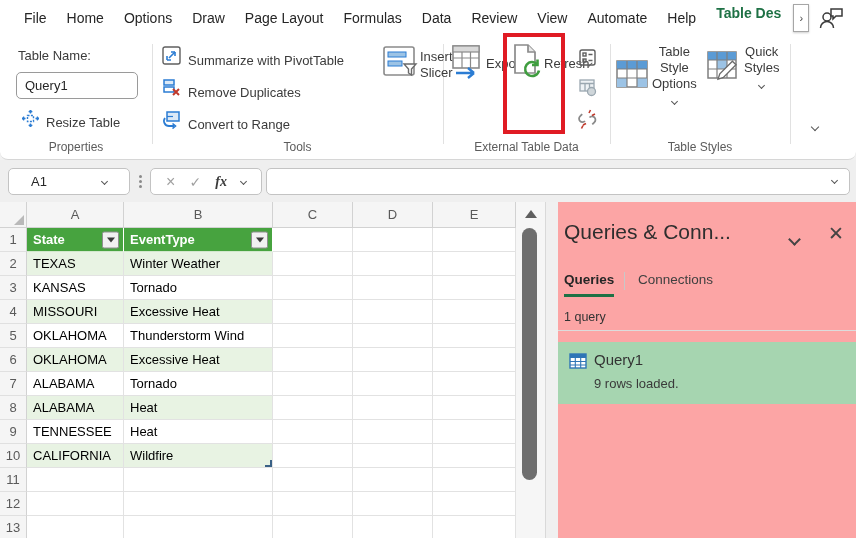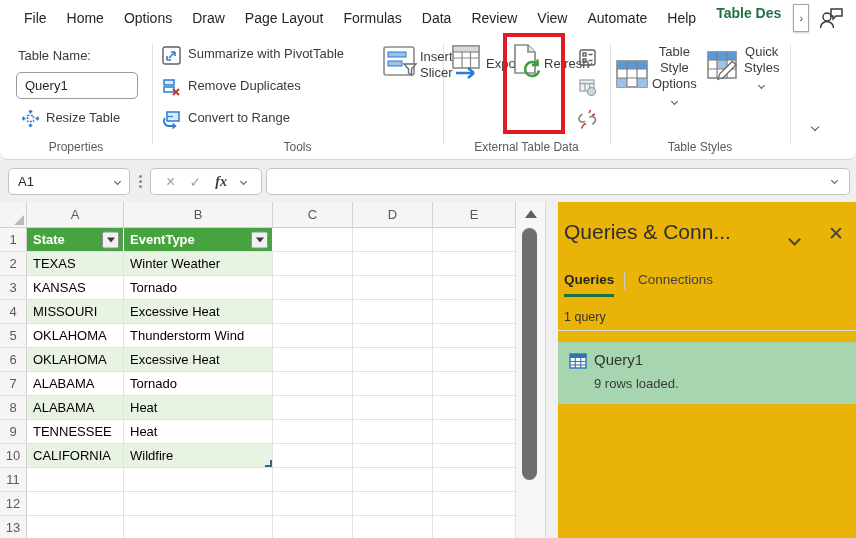--- a/index.html
+++ b/index.html
@@ -19,39 +19,39 @@
 
   
   #ribbon { position:absolute; left:0; top:36px; width:856px; height:124px; background:#fff;
     border-bottom:1px solid #d6d6d6; border-radius:0 0 8px 8px; font-size:13px; color:#3b3b3b; }
   .vsep { position:absolute; top:8px; height:100px; width:1px; background:#e1e1e1; }
   .grouplbl { position:absolute; top:104px; font-size:12px; color:#5c5c5c; text-align:center; }
   #table-name-lbl { position:absolute; left:18px; top:12px; }
   #table-name-input { position:absolute; left:16px; top:36px; width:122px; height:27px;
     border:1px solid #9a9a9a; border-radius:5px; padding:0 8px; font-size:13px;
     font-family:"Liberation Sans",sans-serif; color:#262626; background:#fff; }
-  .rbtn { display:flex; align-items:flex-start; gap:7px; cursor:default; }
+  .rbtn { display:flex; align-items:flex-end; gap:7px; cursor:default; }
   .rbtn .lbl { white-space:nowrap; }
   #resize-btn { position:absolute; left:22px; top:74px; }
   .toolrow { position:absolute; left:162px; }
   #bigbtns .big { position:absolute; display:flex; flex-direction:row; align-items:center; text-align:center; }
   .big .txt { line-height:16px; margin-top:2px; }
   .chev { display:inline-block; width:6px; height:6px; border-right:1.5px solid #555;
     border-bottom:1.5px solid #555; transform:rotate(45deg); }
   .chev.sm { width:5px; height:5px; }
   #red-box { position:absolute; left:503px; top:33px; width:62px; height:101px;
     border:4px solid #e01b24; z-index:40; pointer-events:none; }
   .smicon { position:absolute; left:576px; width:22px; height:22px; display:flex; align-items:center; justify-content:center; }
   #collapse-chev { position:absolute; left:812px; top:88px; }
 
   
   #fbar { position:absolute; left:0; top:160px; width:856px; height:42px; background:#efefef; }
   #name-box { position:absolute; left:8px; top:8px; width:122px; height:27px; background:#fff;
     border:1px solid #c3c3c3; border-radius:5px; display:flex; align-items:center;
-    padding:0 9px; font-size:13px; }
+    padding:0 22px; font-size:13px; }
   #name-box .chev { margin-left:auto; }
   #fbar-dots { position:absolute; left:139px; top:13px; }
   #fbar-dots i { display:block; width:3px; height:3px; background:#8a8a8a; border-radius:50%; margin:2px 0; }
   #fx-group { position:absolute; left:150px; top:8px; width:112px; height:27px; background:#fff;
     border:1px solid #c3c3c3; border-radius:5px; display:flex; align-items:center;
     justify-content:space-around; padding:0 8px; }
   #fx-cancel { color:#a0a0a0; font-size:16px; }
   #fx-confirm { color:#a0a0a0; font-size:14px; }
   #fx-label { font-family:"Liberation Serif", serif; font-style:italic; font-weight:700; font-size:14px; color:#3b3b3b; }
   #formula-input { position:absolute; left:266px; top:8px; width:584px; height:27px; background:#fff;
@@ -85,21 +85,21 @@
   
   #vscroll { position:absolute; left:516px; top:202px; width:29px; height:336px; background:#f6f6f6; }
   #vscroll-up { position:absolute; left:9px; top:8px; width:0; height:0;
     border-left:6px solid transparent; border-right:6px solid transparent; border-bottom:8px solid #5f5f5f; }
   #vscroll-thumb { position:absolute; left:6px; top:26px; width:15px; height:252px;
     background:#6e6e6e; border-radius:8px; }
 
   
   #panel-divider { position:absolute; left:545px; top:202px; width:1px; height:336px; background:#d9d9d9; }
   #panel-gutter { position:absolute; left:546px; top:202px; width:12px; height:336px; background:#f0f0f0; }
-  #panel { position:absolute; left:558px; top:202px; width:298px; height:336px; background:#eab308; }
+  #panel { position:absolute; left:558px; top:202px; width:298px; height:336px; background:#fca5a5; }
   #panel-title { position:absolute; left:6px; top:18px; font-size:21px; color:#2e2e2e; }
   #panel-chev { position:absolute; left:232px; top:28px; }
   #panel-chev .chev { width:9px; height:9px; border-width:2px; border-color:#444; }
   #panel-close { position:absolute; left:270px; top:20px; font-size:19px; color:#444; }
   #tab-queries { position:absolute; left:6px; top:70px; font-size:13.5px; font-weight:700; color:#262626;
     padding-bottom:7px; border-bottom:3px solid #1e7145; }
   #tab-sep { position:absolute; left:66px; top:70px; width:1px; height:18px; background:#c8c8c8; }
   #tab-connections { position:absolute; left:80px; top:70px; font-size:13.5px; color:#404040; }
   #query-count { position:absolute; left:6px; top:108px; font-size:12.5px; color:#333; }
   #panel-hr { position:absolute; left:0; top:128px; width:298px; height:1px; background:#dcdcdc; }

